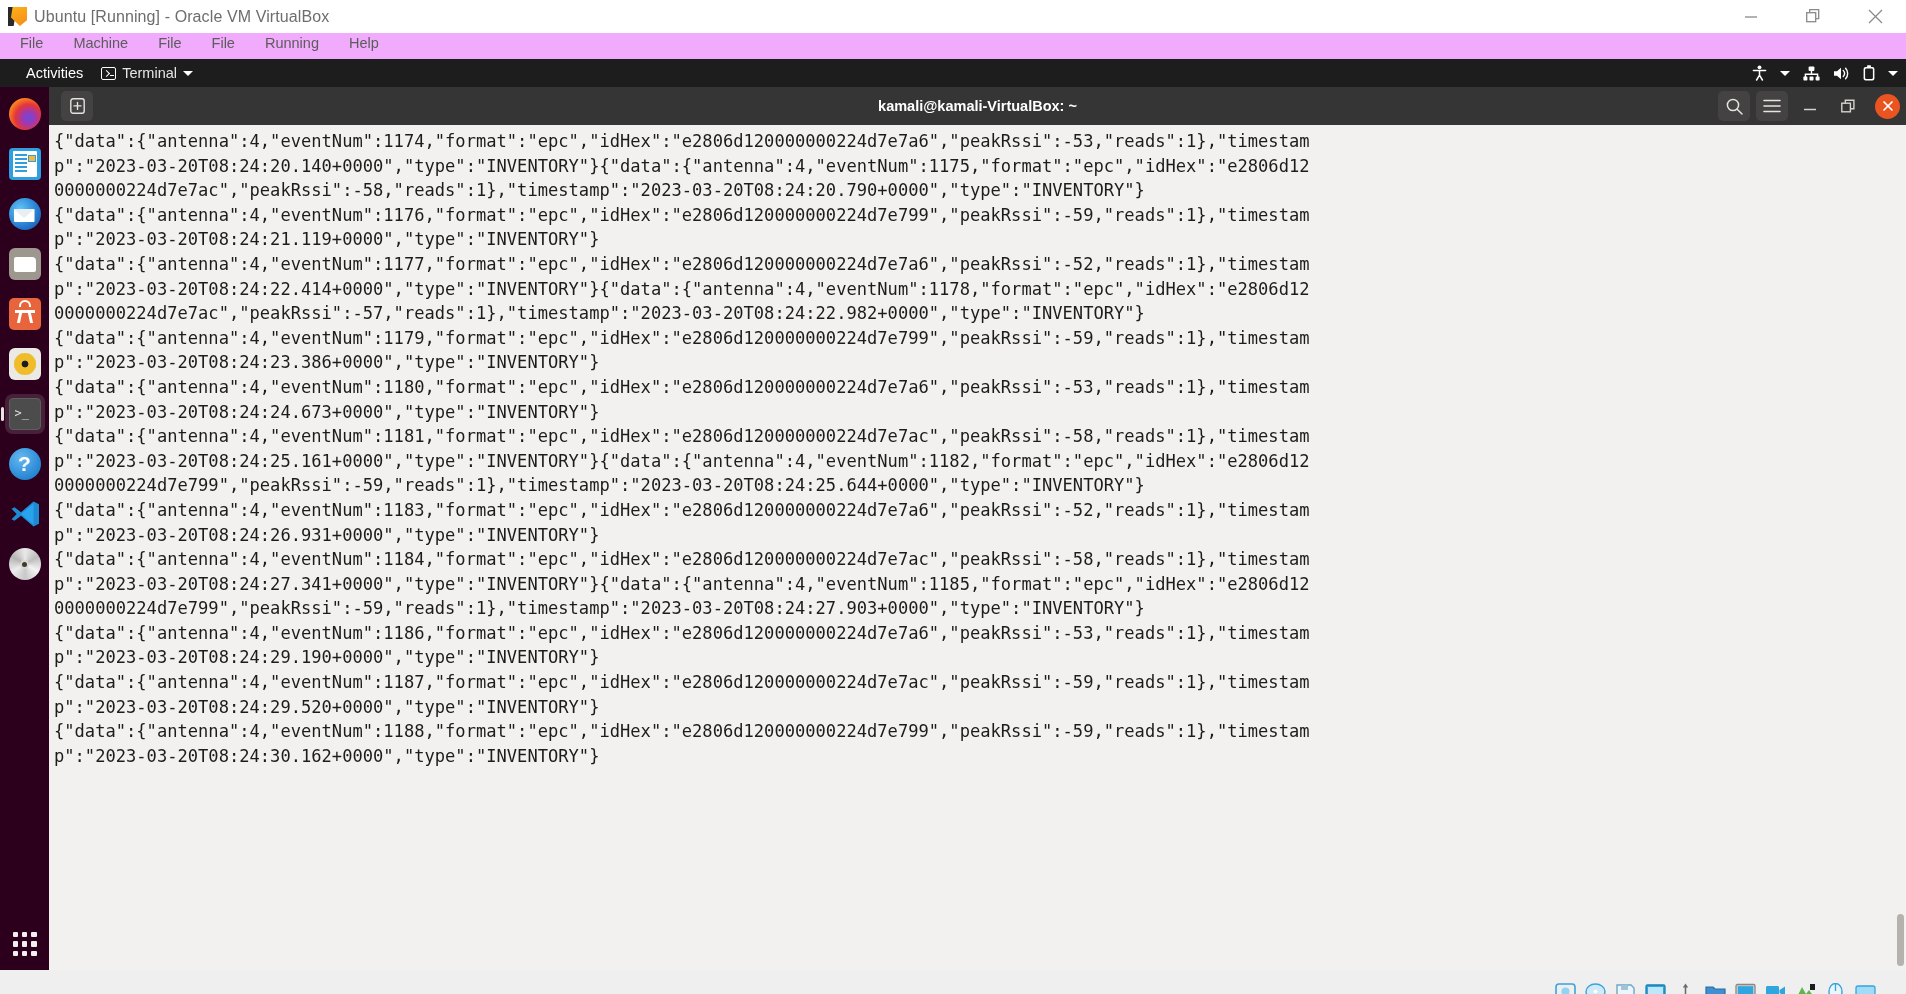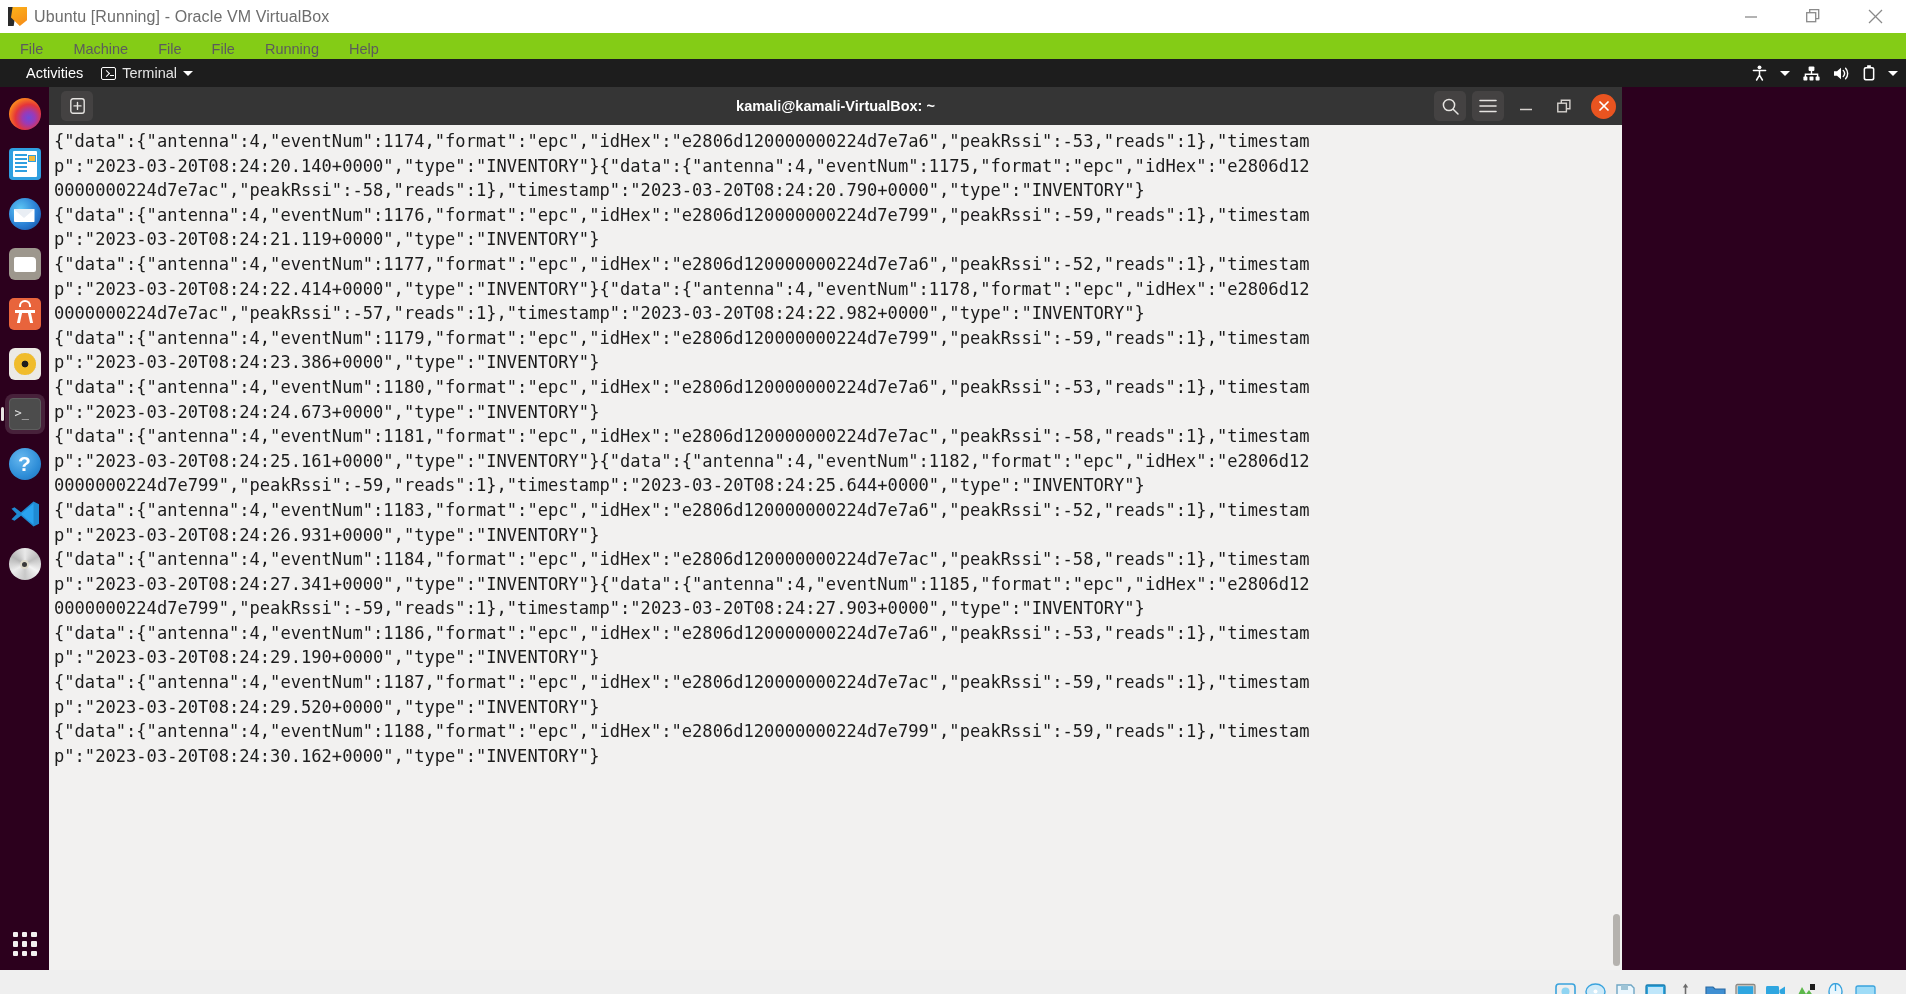--- a/index.html
+++ b/index.html
@@ -44,22 +44,22 @@
   }
   #vbox-winbtns {
     position:absolute; right:0; top:0; height:33px; display:flex;
   }
   .vb-wbtn {
     width:62px; height:33px; display:flex; align-items:center; justify-content:center;
   }
   .vb-wbtn svg { display:block; }
 
   #vbox-menubar {
-    height:26px; display:flex; align-items:flex-end;
-    padding-left:5px; background:#84cc16;
+    height:26px; display:flex; align-items:flex-start;
+    padding-left:5px; background:#f0abfc;
   }
   .vb-menu-item {
     font-size:14.5px; color:#5c5c5c; padding:2px 15px; white-space:nowrap;
   }
 
   
   #guest {
     position:absolute; left:0; top:59px; width:1906px; height:911px;
     background:#2c001e; overflow:hidden;
   }
@@ -132,21 +132,21 @@
   }
   #app-grid {
     width:24px; height:24px;
     display:grid; grid-template-columns:repeat(3,1fr); grid-template-rows:repeat(3,1fr);
     gap:4px;
   }
   #app-grid i { background:#f2f0ef; border-radius:1px; display:block; }
 
   
   #terminal {
-    position:absolute; left:49px; top:28px; width:1573px; height:883px;
+    position:absolute; left:49px; top:28px; width:1857px; height:883px;
     background:#f2f1f0; display:flex; flex-direction:column;
   }
   #term-header {
     height:38px; background:#353535; display:flex; align-items:center;
     position:relative; flex:none; padding:0 6px;
   }
   #newtab-btn {
     width:32px; height:30px; border-radius:5px; background:#444242;
     display:flex; align-items:center; justify-content:center; margin-left:6px;
   }

